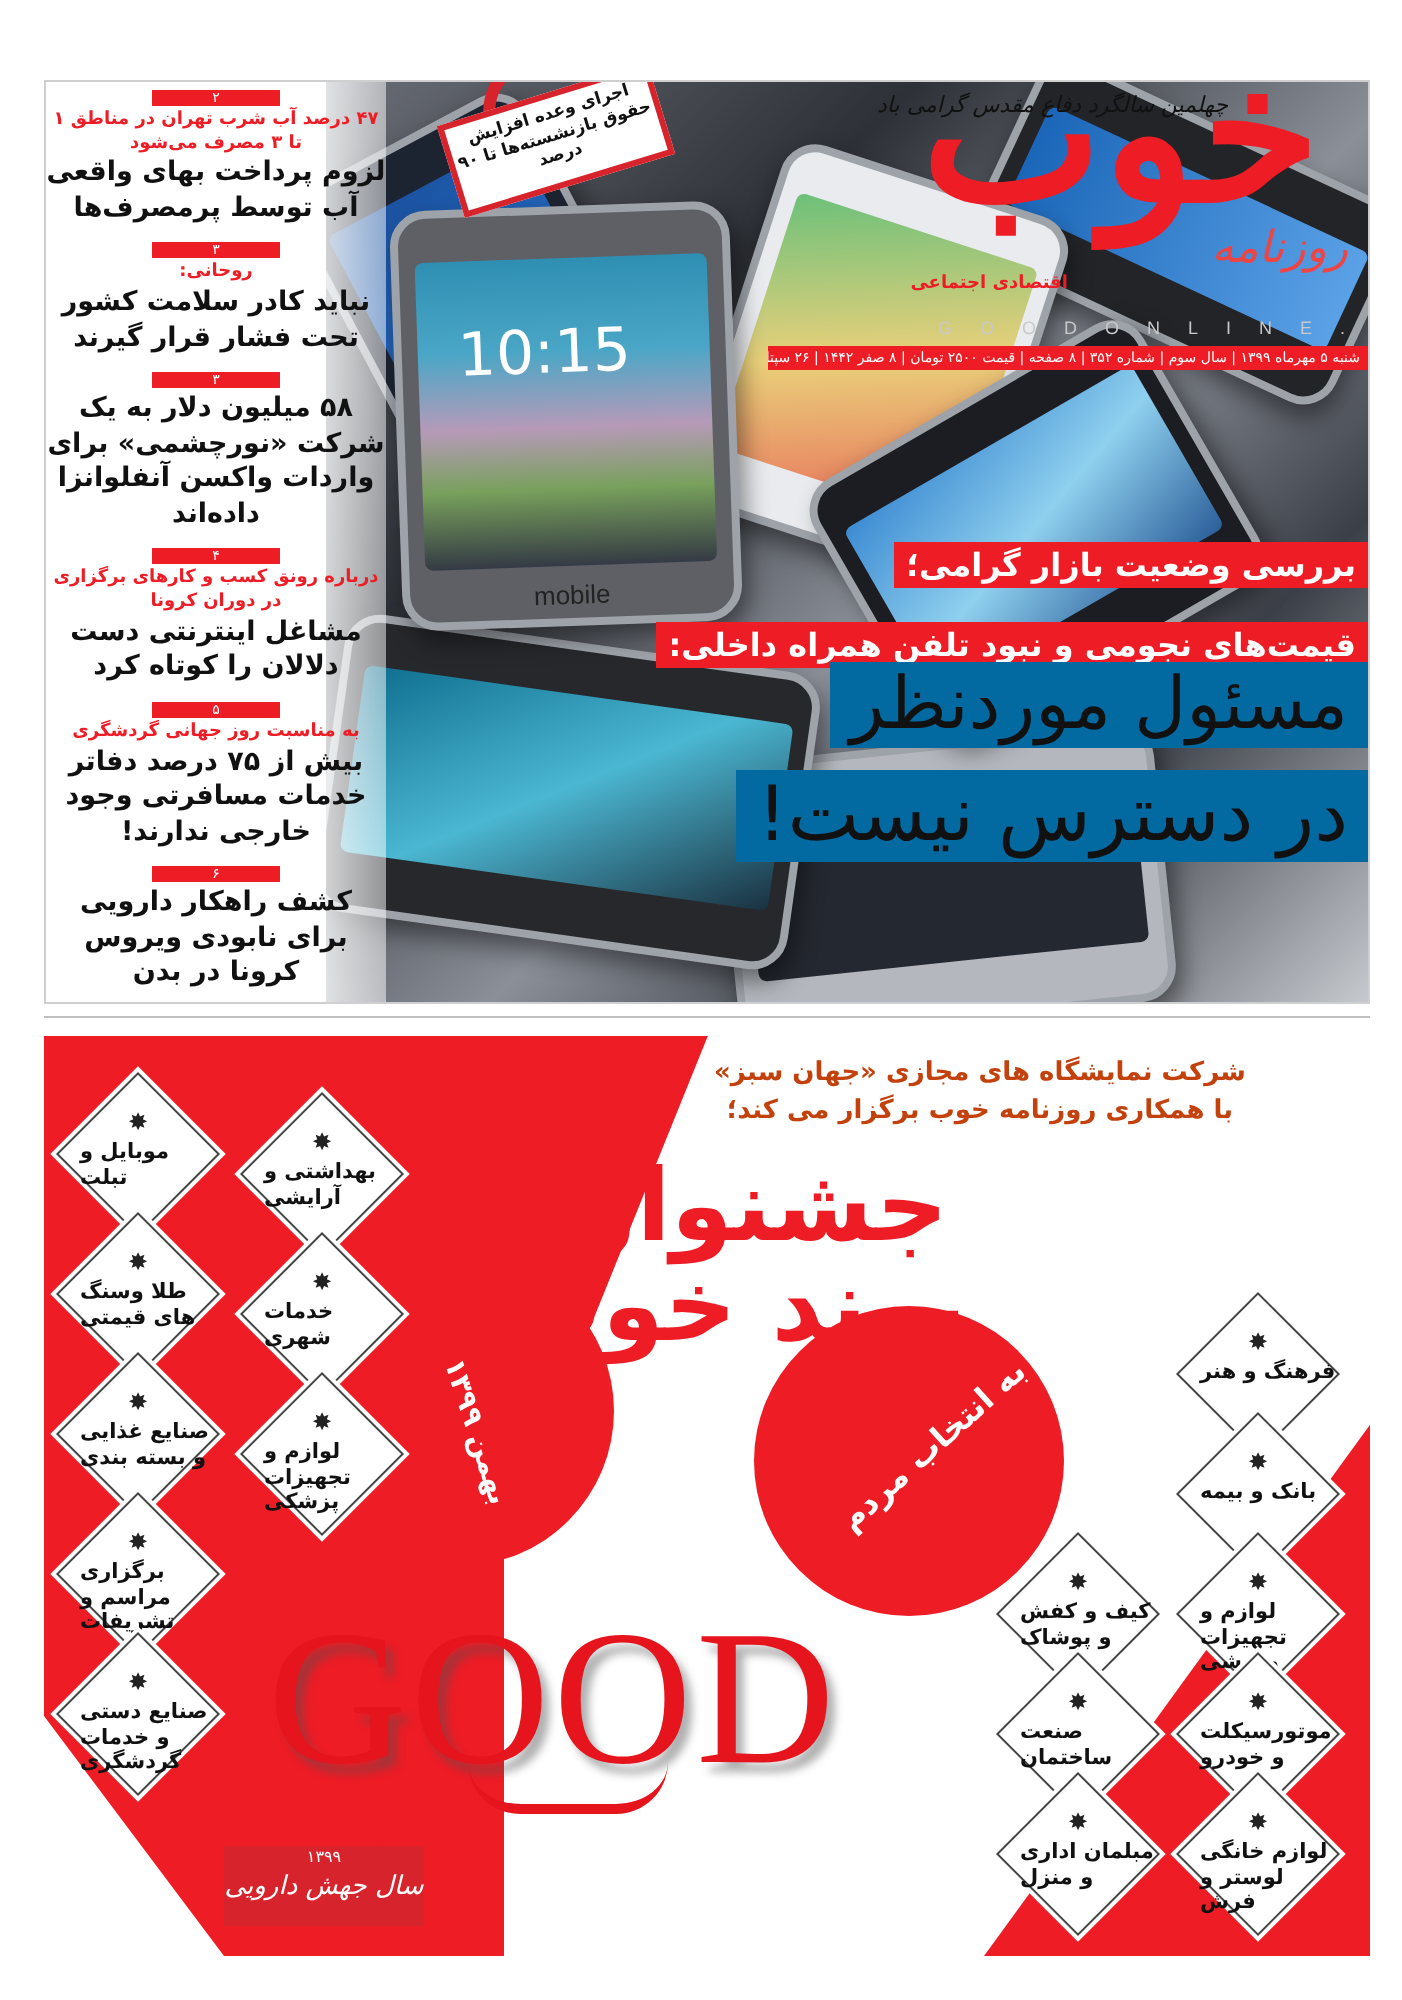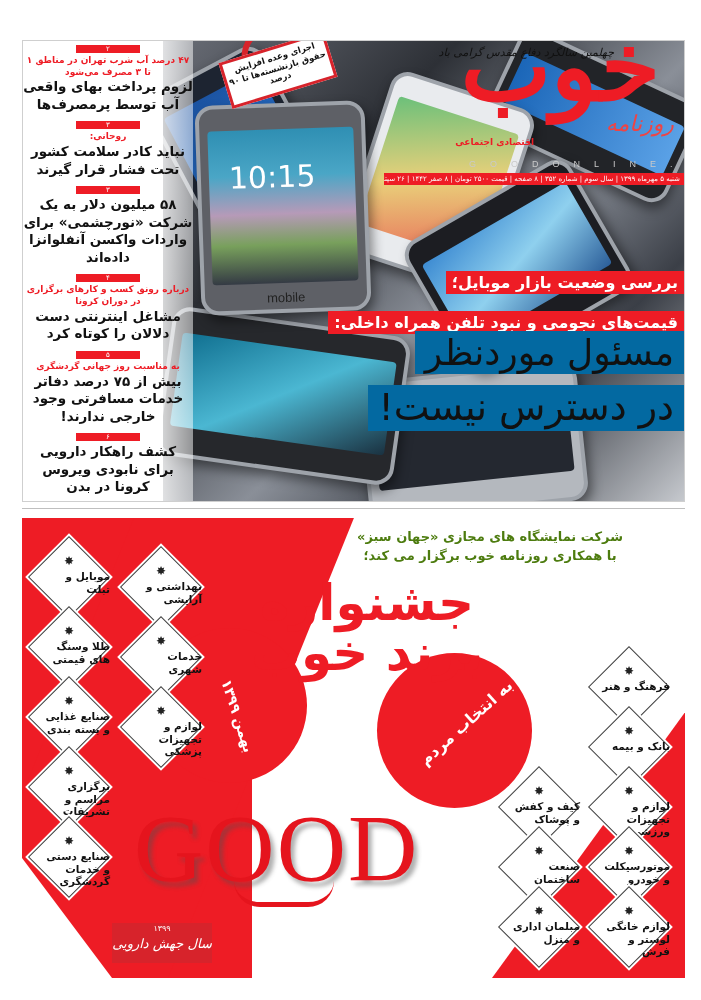--- a/index.html
+++ b/index.html
@@ -60,37 +60,37 @@
 
   
   .ad { position: absolute; left: 22px; top: 518px; width: 663px; height: 460px; background: #fff; overflow: hidden; }
   .band-left { position: absolute; left: 0; top: 0; width: 230px; height: 460px; background: #ee1c25; }
   .diag-left { position: absolute; left: 120px; top: -20px; width: 220px; height: 520px; background: #ee1c25; transform: skewX(-22deg); transform-origin: top left; }
   .diag-right { position: absolute; left: 470px; top: 0; width: 400px; height: 460px; background: #ee1c25; transform: skewX(-36deg); transform-origin: bottom left; }
   .white-tri { position: absolute; left: 0; top: 340px; width: 0; height: 0; border-bottom: 120px solid #fff; border-right: 90px solid transparent; }
   .circle-left { position: absolute; left: 130px; top: 110px; width: 155px; height: 155px; border-radius: 50%; background: #ee1c25; }
   .circle-right { position: absolute; left: 355px; top: 135px; width: 155px; height: 155px; border-radius: 50%; background: #ee1c25; }
 
-  .ad-sub { position: absolute; right: 30px; top: 10px; width: 330px; color: #4d7c0f; font-weight: bold; font-size: 13px; line-height: 1.45; text-align: center; z-index: 3; }
+  .ad-sub { position: absolute; right: 30px; top: 10px; width: 330px; color: #c2410c; font-weight: bold; font-size: 13px; line-height: 1.45; text-align: center; z-index: 3; }
   .ad-title { position: absolute; left: 225px; top: 60px; width: 240px; color: #ee1c25; font-weight: bold; font-size: 50px; line-height: 1.0; text-align: center; z-index: 3; }
   .by-people { position: absolute; left: 385px; top: 195px; color: #fff; font-weight: bold; font-size: 16px; transform: rotate(-42deg); z-index: 4; white-space: nowrap; }
   .date-vert { position: absolute; left: 178px; top: 190px; color: #fff; font-weight: bold; font-size: 14px; transform: rotate(72deg); z-index: 4; white-space: nowrap; }
 
   .good { position: absolute; left: 112px; top: 275px; font-family: "Liberation Serif", serif; font-size: 96px; color: #e5141d; letter-spacing: 2px; text-shadow: 4px 5px 4px rgba(80,80,80,.45); z-index: 5; direction: ltr; }
   .smile { position: absolute; left: 212px; top: 363px; width: 100px; height: 26px; border-bottom: 5px solid #e5141d; border-radius: 0 0 60px 60px; z-index: 5; }
 
   .seal { position: absolute; left: 90px; top: 405px; width: 100px; height: 40px; background: #d7232b; border-radius: 0; color: #fff; text-align: center; z-index: 6; font-family: "DejaVu Serif", serif; }
   .seal .yr { font-size: 8px; line-height: 11px; }
   .seal .txt { font-size: 13px; line-height: 20px; font-style: italic; }
 
   
   .dia { position: absolute; width: 58px; height: 58px; z-index: 6; }
   .dia .shape { position: absolute; inset: 0; background: #fff; border: 1.5px solid #444; transform: rotate(45deg); box-shadow: 0 0 0 2px #fff; }
   .dia .burst { position: absolute; left: 50%; top: 6px; transform: translateX(-50%); font-size: 12px; color: #222; z-index: 2; }
-  .dia .lbl { position: absolute; left: -12px; right: -12px; top: 22px; text-align: right; font-size: 10.5px; font-weight: bold; line-height: 1.2; color: #111; z-index: 2; padding-left: 12px; }
+  .dia .lbl { position: absolute; left: -12px; right: -12px; top: 22px; text-align: left; font-size: 10.5px; font-weight: bold; line-height: 1.2; color: #111; z-index: 2; padding-left: 12px; }
 </style>
 </head>
 <body>
 
 <div class="top-frame">
 
   <div class="photo">
     <div class="phone p2">
         <div class="screen"></div>
       </div>
@@ -122,21 +122,21 @@
 
   <div class="masthead">
     <div class="tagline">چهلمین سالگرد دفاع مقدس گرامی باد</div>
     <div class="logo-word">خوب</div>
     <div class="logo-sub">روزنامه</div>
     <div class="eco-tag">اقتصادی اجتماعی</div>
     <div class="online-strip">GOODONLINE.IR</div>
   </div>
   <div class="dateline">شنبه ۵ مهرماه ۱۳۹۹ | سال سوم | شماره ۳۵۲ | ۸ صفحه | قیمت ۲۵۰۰ تومان | ۸ صفر ۱۴۴۲ | ۲۶ سپتامبر ۲۰۲۰</div>
 
-  <div class="kicker k1">بررسی وضعیت بازار موبایل؛</div>
+  <div class="kicker k1">بررسی وضعیت بازار گرامی؛</div>
   <div class="kicker k2">قیمت‌های نجومی و نبود تلفن همراه داخلی:</div>
   <div class="headline-box h1">مسئول موردنظر</div>
   <div class="headline-box h2">در دسترس نیست!</div>
 
   <div class="stories">
     <div class="story">
       <div class="num-bar">۲</div>
       <div class="story-kicker">۴۷ درصد آب شرب تهران در مناطق ۱ تا ۳ مصرف می‌شود</div>
       <div class="story-title">لزوم پرداخت بهای واقعی آب توسط پرمصرف‌ها</div>
     </div>

